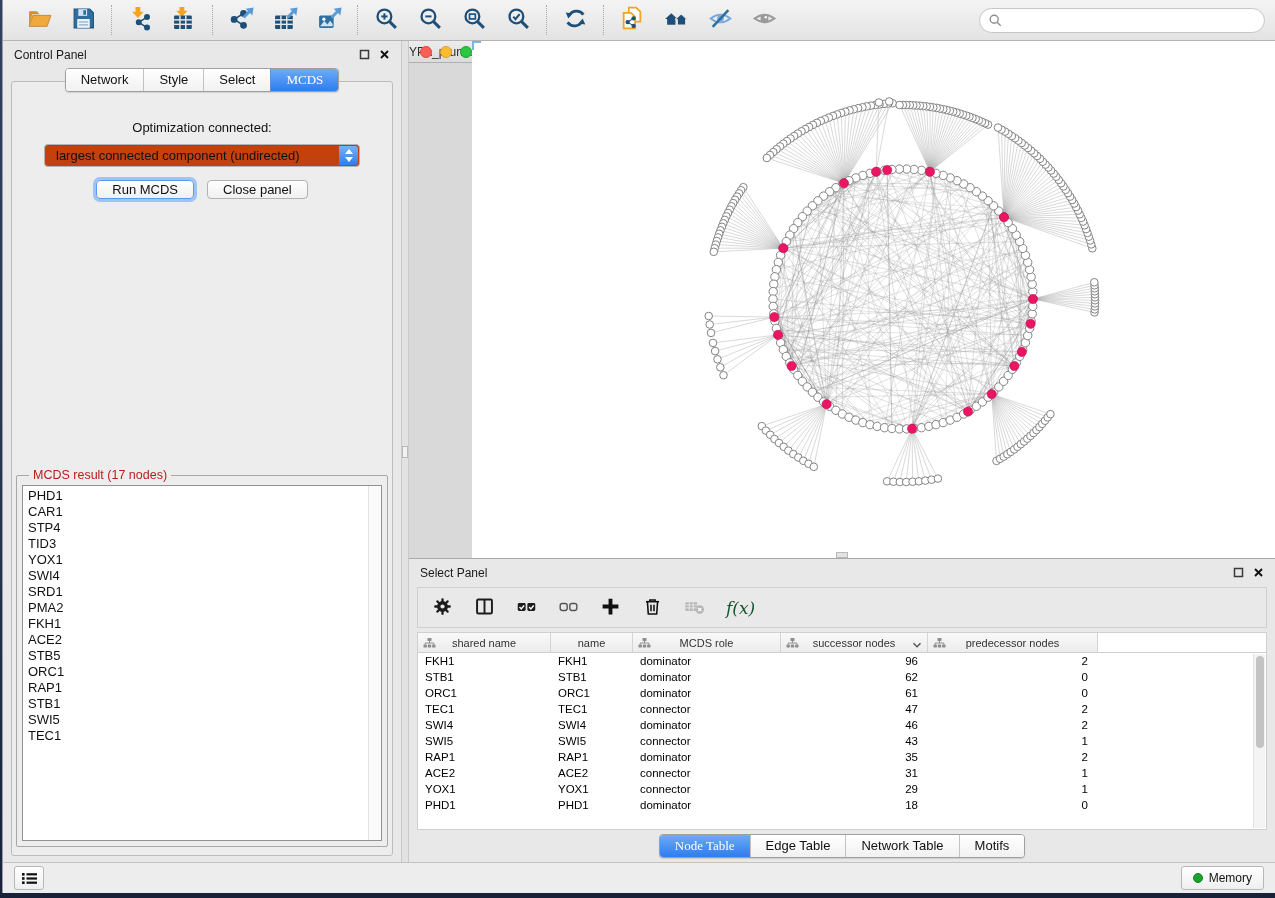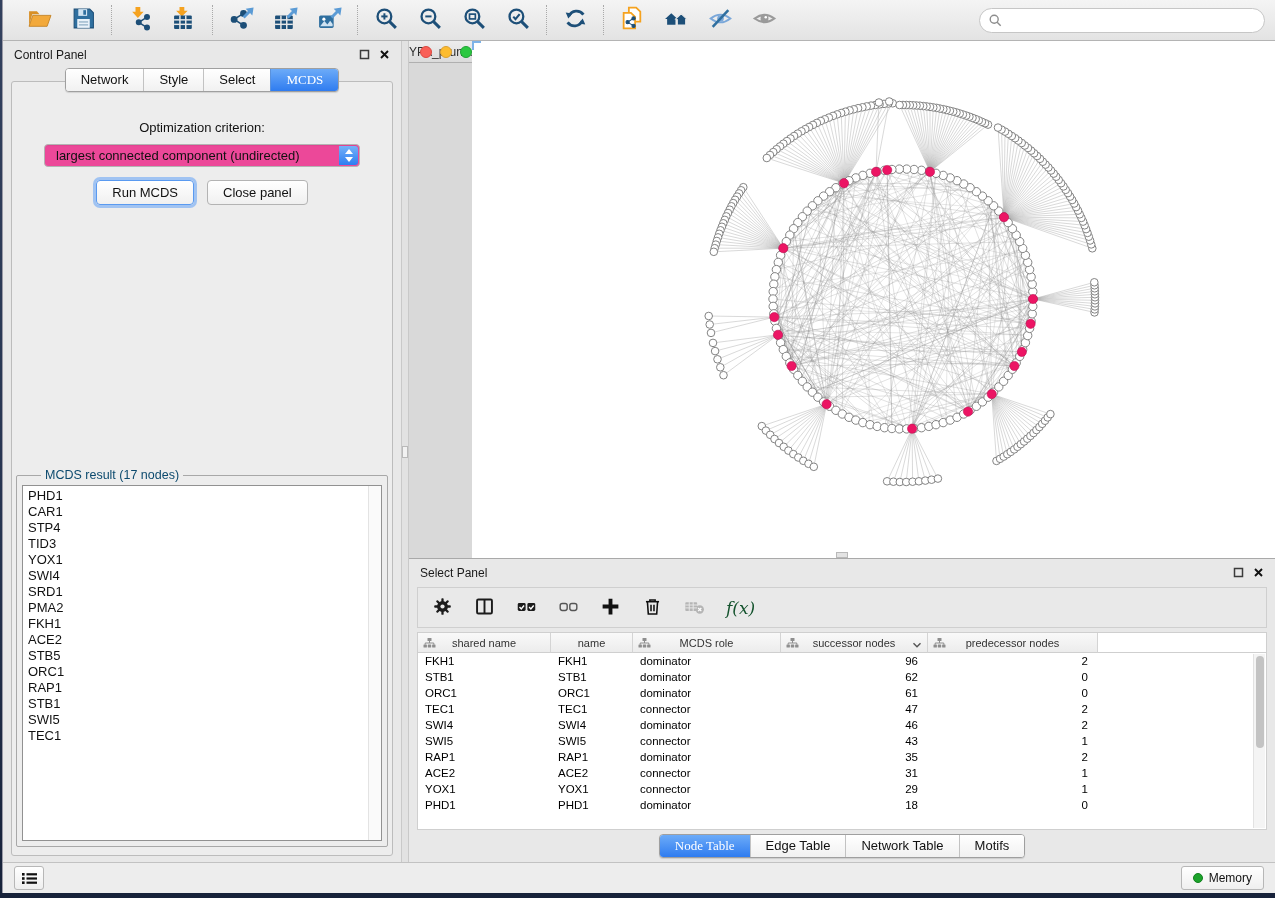--- a/index.html
+++ b/index.html
@@ -36,34 +36,34 @@
 .cp-tabs { display:flex; justify-content:center; flex:0 0 auto; position:relative; z-index:2; }
 .seg { display:flex; border:1px solid #9f9f9f; border-radius:4px; overflow:hidden; background:#fff;
   box-shadow:0 1px 1px rgba(0,0,0,.12); }
 .seg-item { padding:3px 15px; font-size:13px; color:#111; background:linear-gradient(#ffffff,#f1f1f1);
   border-left:1px solid #c2c2c2; white-space:nowrap; }
 .seg-item:first-child { border-left:none; }
 .seg-item.sel { background:linear-gradient(#6cabf8,#2f7cf0); color:#fff; border-left-color:#5a92dd;font-family:Liberation Serif, serif; }
 .cp-inner { flex:1; margin:-11px 8px 6px; padding:24px 0 8px; background:#ededed;
   border:1px solid #bcbcbc; border-radius:3px; display:flex; flex-direction:column; align-items:center; min-height:0; }
 .opt-label { font-size:13px; color:#111; margin:14px 0 9px; }
-.opt-select { width:316px; height:23px; background:#ec4899; border:1px solid #b3b3b3; border-radius:4px;
+.opt-select { width:316px; height:23px; background:#c2410c; border:1px solid #b3b3b3; border-radius:4px;
   display:flex; align-items:center; font-size:13px; color:#111; padding:0 24px 0 11px; position:relative;
   box-shadow:inset 0 1px 1px rgba(0,0,0,.06); }
 .opt-stepper { position:absolute; right:1px; top:1px; bottom:1px; width:19px; border-radius:0 3px 3px 0;
   background:linear-gradient(#74b1f9,#2d7ef0); display:flex; flex-direction:column; align-items:center; justify-content:center; gap:3px; }
 .tri-up { width:0; height:0; border-left:4px solid transparent; border-right:4px solid transparent; border-bottom:5px solid #fff; }
 .tri-down { width:0; height:0; border-left:4px solid transparent; border-right:4px solid transparent; border-top:5px solid #fff; }
 .cp-buttons { display:flex; gap:13px; margin-top:13px; }
-.btn { height:25px; padding:0 15px; background:linear-gradient(#ffffff,#f0f0f0); border:1px solid #b3b3b3;
+.btn { height:19px; padding:0 15px; background:linear-gradient(#ffffff,#f0f0f0); border:1px solid #b3b3b3;
   border-radius:4px; font-size:13px; color:#111; font-family:inherit; }
 .btn.focus { box-shadow:0 0 0 3px rgba(97,160,245,.55); border-color:#5a9af0; }
 .result-group { margin-top:auto; width:372px; height:372px; border:1px solid #a8a8a8; border-radius:2px;
   position:relative; padding:9px 5px 5px; flex:0 0 auto; }
-.group-title { position:absolute; top:-8px; left:24px; background:#ededed; padding:0 4px; font-size:12.5px; color:#0c4a6e; }
+.group-title { position:absolute; top:-8px; left:12px; background:#ededed; padding:0 4px; font-size:12.5px; color:#b91c1c; }
 .result-list { width:100%; height:100%; background:#fff; border:1px solid #919191; position:relative;
   font-size:13px; color:#111; overflow:hidden; padding:2px 0 0 5px; }
 .result-list .row { line-height:16px; }
 .list-scroll { position:absolute; right:0; top:0; bottom:0; width:13px; background:#fafafa; border-left:1px solid #e3e3e3; }
 
 
 .v-splitter { width:8px; flex:0 0 auto; background:#e2e2e2; border-left:1px solid #c9c9c9; border-right:1px solid #c9c9c9; position:relative; }
 .v-handle { position:absolute; top:405px; left:0; width:6px; height:12px; background:#f2f2f2; border:1px solid #b9b9b9; }
 
 
@@ -321,21 +321,21 @@
       </div>
       <div class="cp-tabs">
           <div class="seg" id="cp-tabs">
             <span class="seg-item">Network</span>
             <span class="seg-item">Style</span>
             <span class="seg-item">Select</span>
             <span class="seg-item sel">MCDS</span>
           </div>
         </div>
       <div class="cp-inner">
-        <div class="opt-label">Optimization criterion:</div>
+        <div class="opt-label">Optimization connected:</div>
         <div class="opt-select">
           <span>largest connected component (undirected)</span>
           <span class="opt-stepper">
               <i class="tri-up"></i>
               <i class="tri-down"></i>
             </span>
         </div>
         <div class="cp-buttons">
           <button class="btn focus">Run MCDS</button>
           <button class="btn">Close panel</button>

